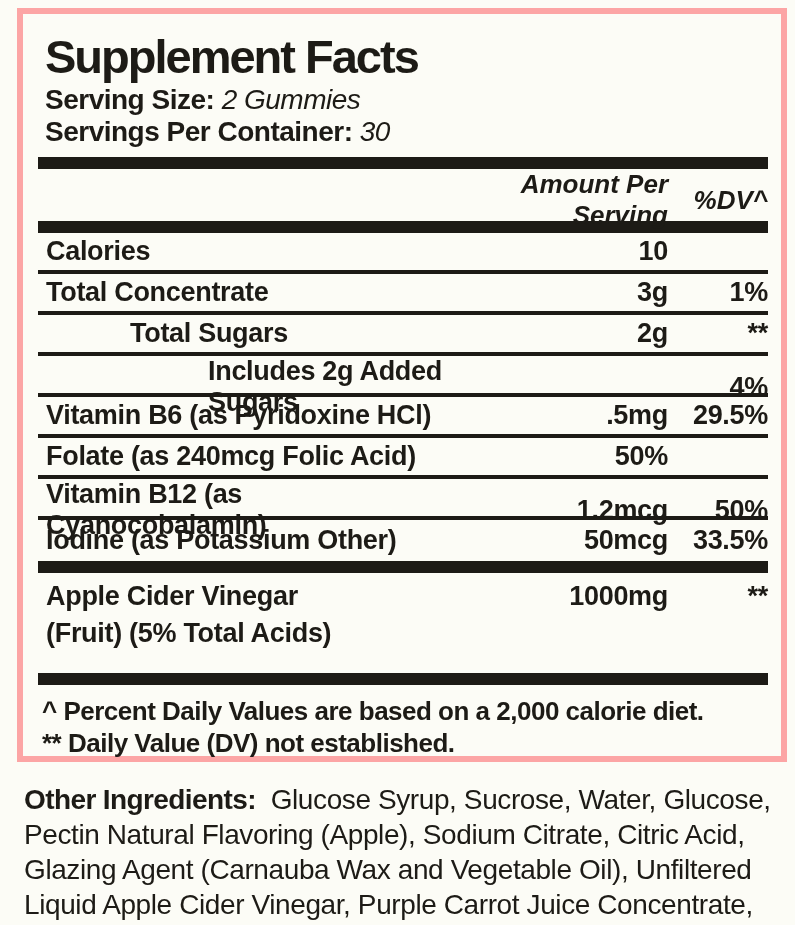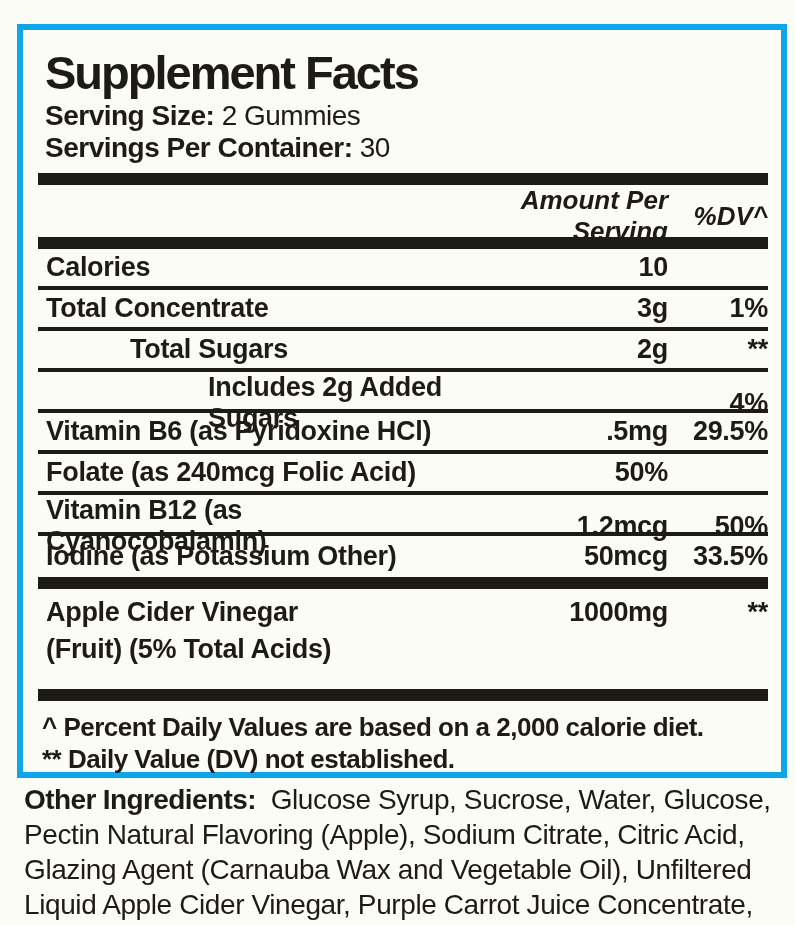--- a/index.html
+++ b/index.html
@@ -7,41 +7,40 @@
     width: 795px; height: 925px;
     background: #fcfcf6;
     font-family: "Liberation Sans", sans-serif;
     color: #1d1b16;
     overflow: hidden;
   }
   .facts-box {
     position: absolute;
     left: 17px; top: 8px;
     width: 770px; height: 754px;
-    border: 6px solid #0ea5e9;
+    border: 6px solid #fca5a5;
     background: #fcfcf6;
-    margin-top: 16px;
   }
   .head-block {
     padding: 10px 14px 0 22px;
   }
   .facts-title {
     font-size: 47px;
     font-weight: bold;
     letter-spacing: -2px;
     line-height: 1.15;
     margin-top: 6px;
   }
   .serving-line {
     font-size: 28px;
     line-height: 32px;
     letter-spacing: -0.5px;
   }
   .serving-line .lbl { font-weight: bold; }
-  .serving-line .val { font-weight: normal; }
+  .serving-line .val { font-weight: normal; font-style: italic; }
   .table-area {
     margin: 0 13px 0 15px; 
   }
   .bar {
     height: 12px;
     background: #1d1b16;
   }
   .bar-top { margin-top: 9px; }
   .grid-row {
     display: grid;

